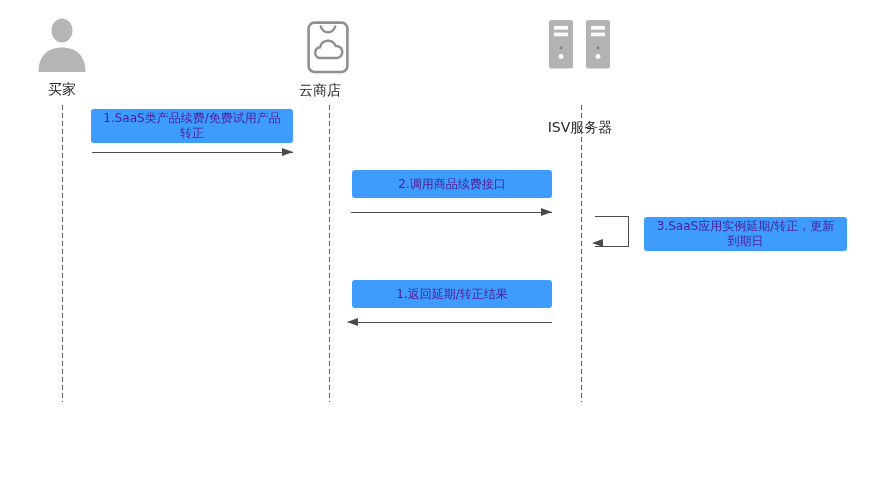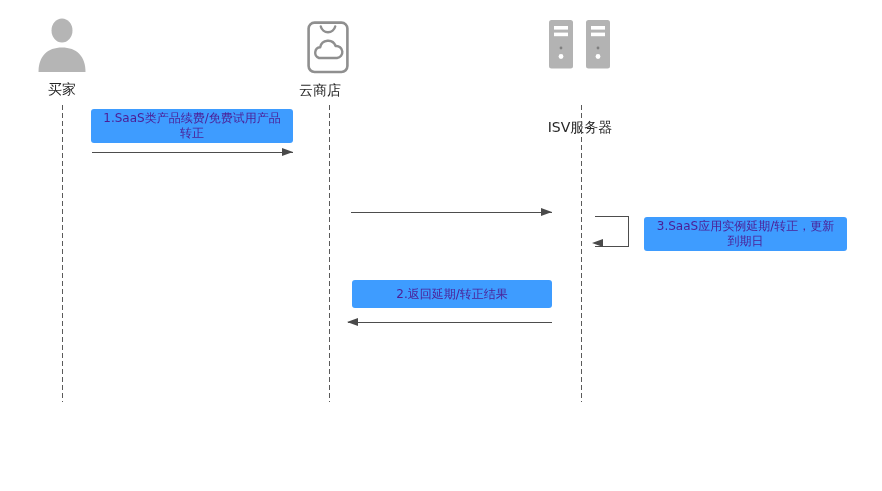--- a/index.html
+++ b/index.html
@@ -107,27 +107,28 @@
     </svg>
   </div>
   <div class="actor-label" style="left:540px;top:79px;width:80px;margin-top:40px;">ISV服务器</div>
   <div class="lifeline" style="left:581px;top:105px;height:332px;"></div>
 
   <div class="msg-box" style="left:91px;top:109px;width:202px;min-height:34px;">1.SaaS类产品续费/免费试用产品转正</div>
   <div class="arrow-line" style="left:92px;top:152px;width:201px;">
     <span class="head head-right" style="left:190px;"></span>
   </div>
 
+  <div class="msg-box" style="left:352px;top:170px;width:200px;min-height:28px;">2.调用商品续费接口</div>
   <div class="arrow-line" style="left:351px;top:212px;width:201px;">
     <span class="head head-right" style="left:190px;"></span>
   </div>
 
   <div class="self-loop" style="left:595px;top:216px;width:34px;height:31px;">
     <span class="head head-left" style="left:-3px;top:21.5px;"></span>
   </div>
   <div class="msg-box" style="left:644px;top:217px;width:203px;min-height:34px;">3.SaaS应用实例延期/转正，更新到期日</div>
 
-  <div class="msg-box" style="left:352px;top:280px;width:200px;min-height:28px;">2.返回延期/转正结果</div>
+  <div class="msg-box" style="left:352px;top:280px;width:200px;min-height:28px;">1.返回延期/转正结果</div>
   <div class="arrow-line" style="left:348px;top:322px;width:204px;">
     <span class="head head-left" style="left:-1px;"></span>
   </div>
 
 </div>
 
 </body></html>

